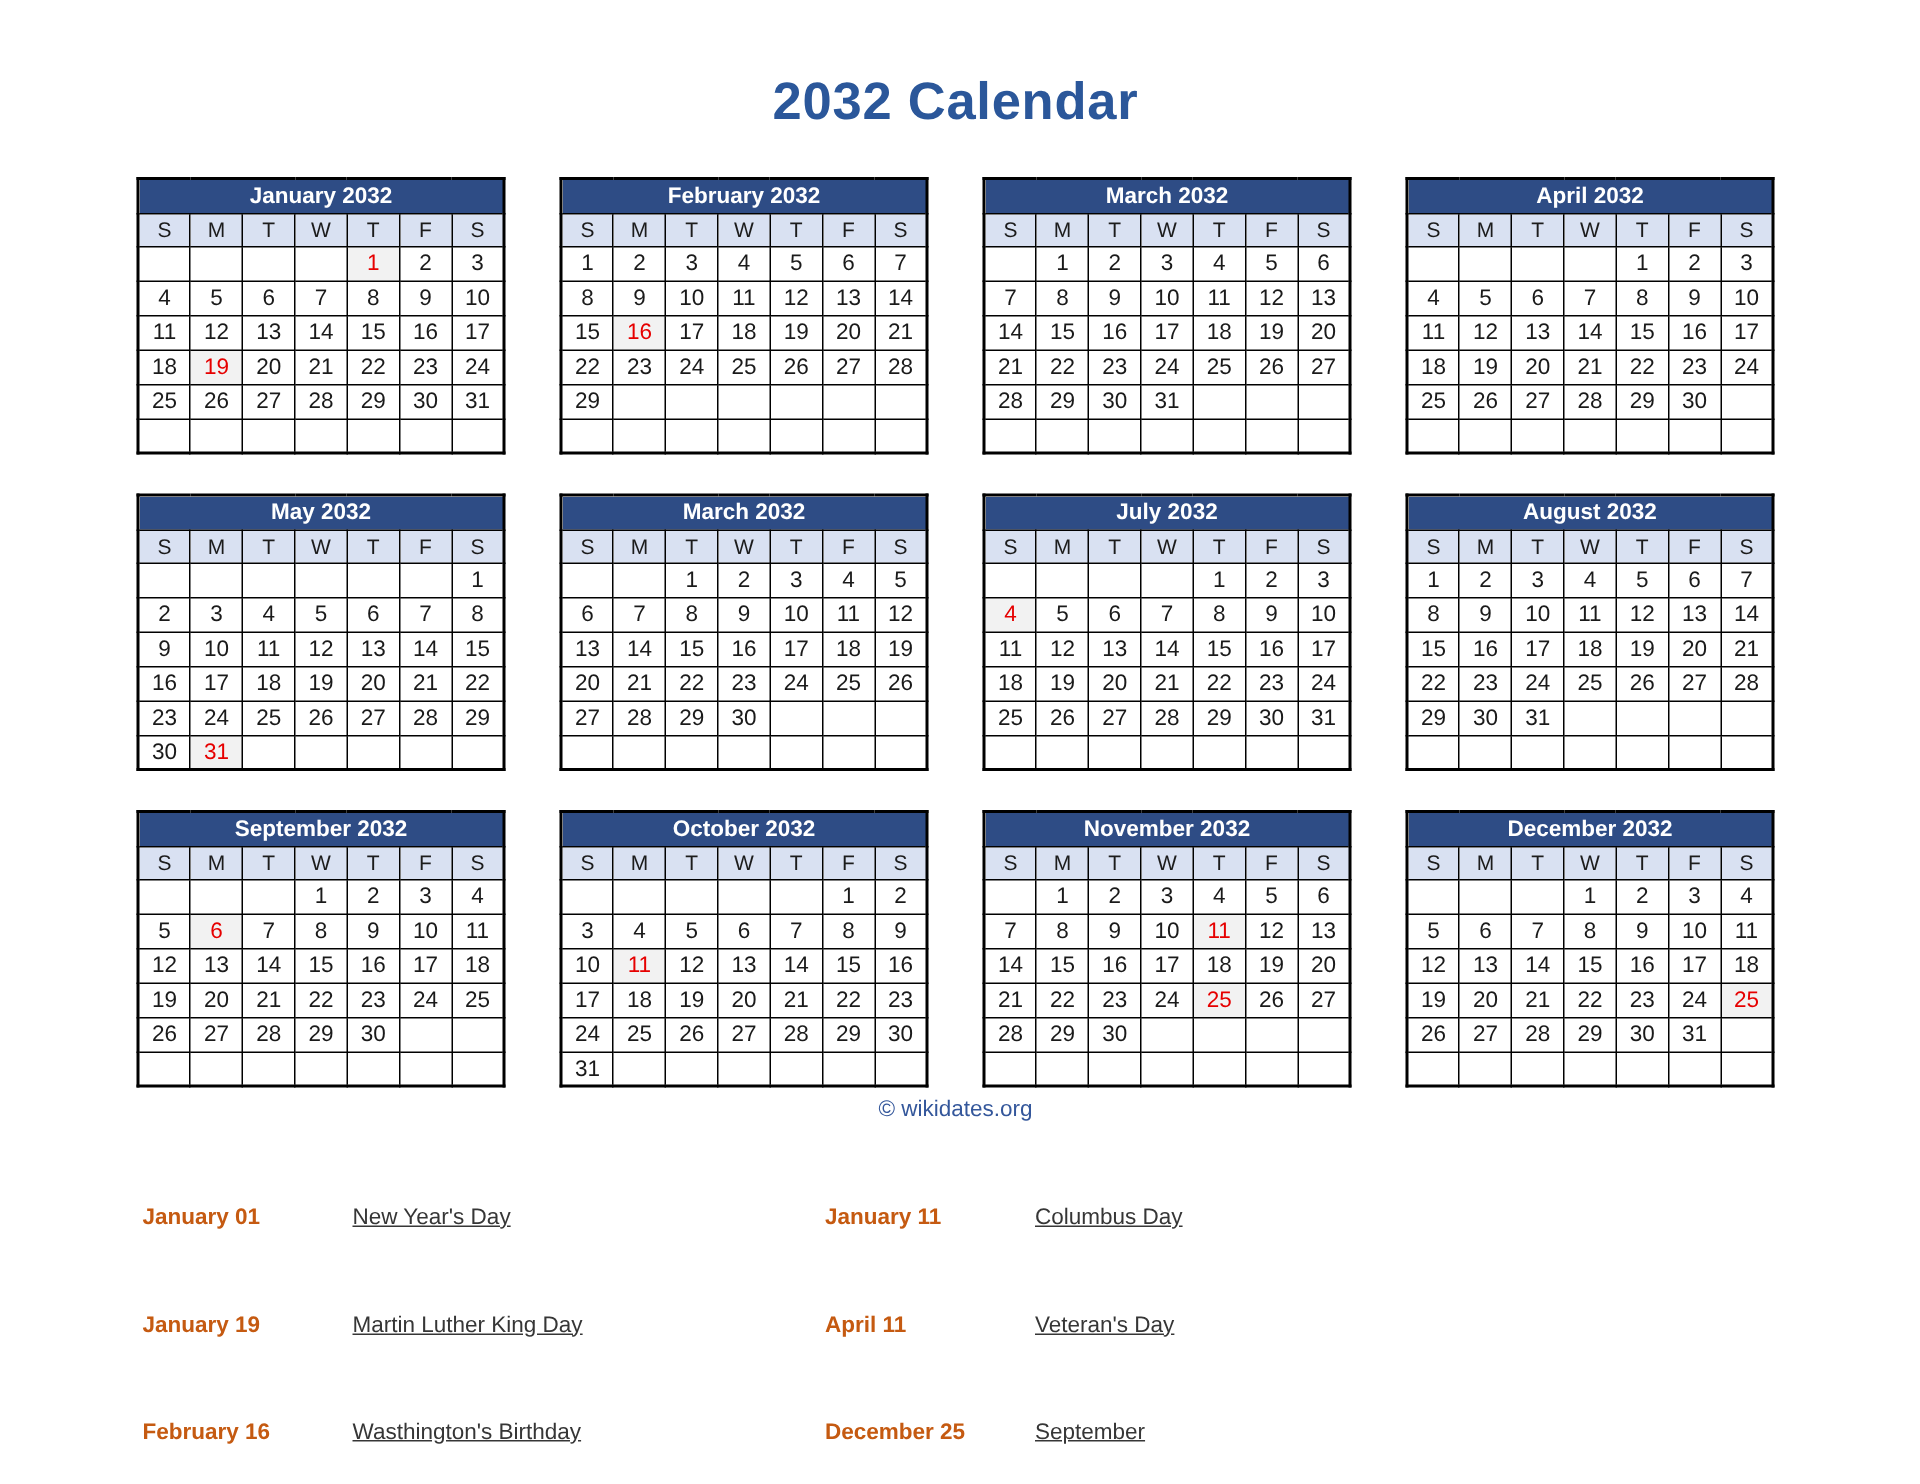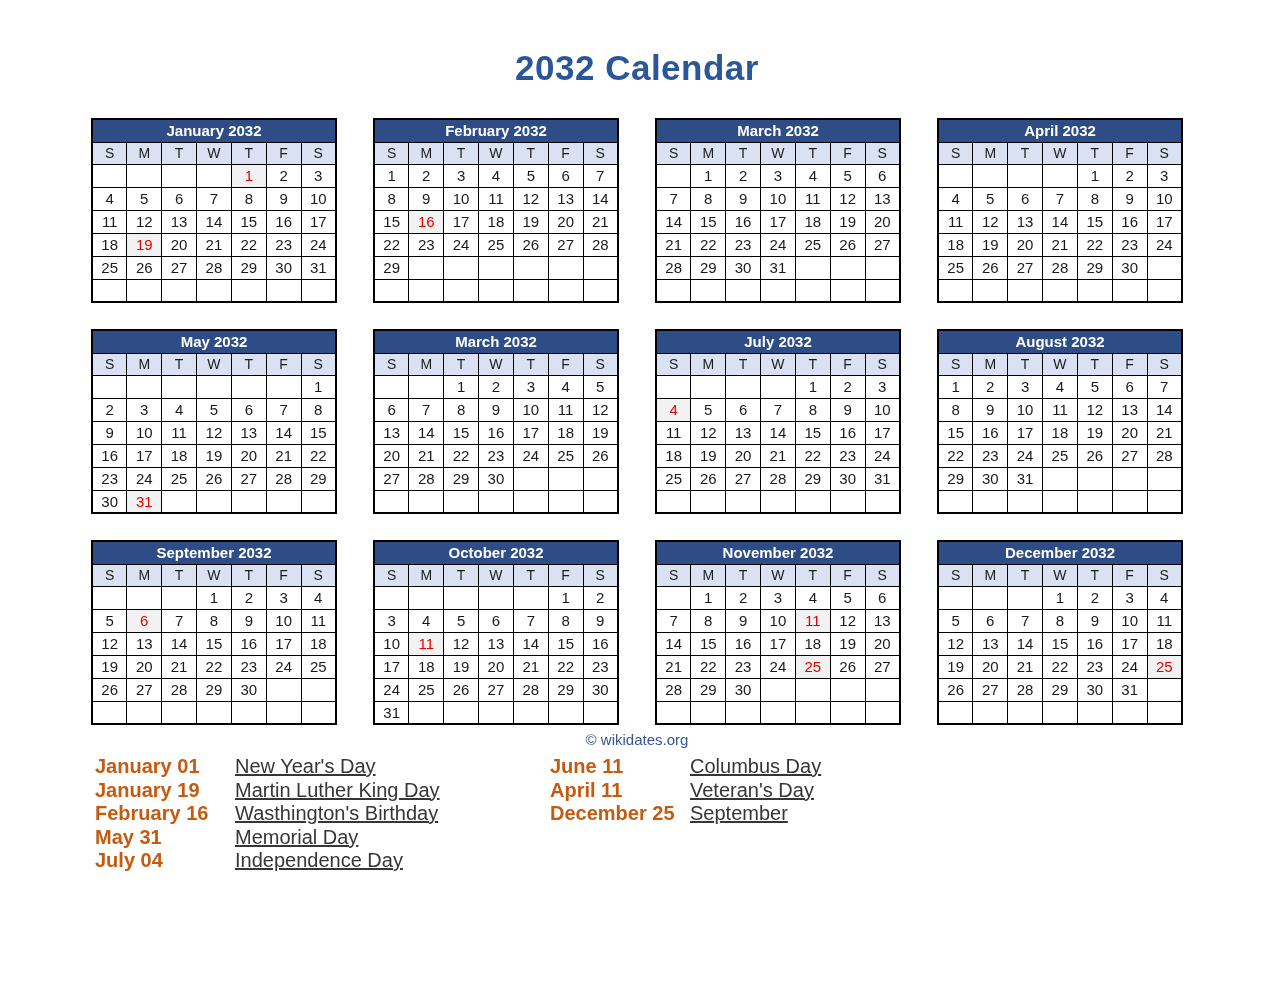--- a/index.html
+++ b/index.html
@@ -85,21 +85,22 @@
   .holidays{
     display:flex;
     margin-top:4px;
     padding-left:4px;
   }
   .holiday-col{width:455px;}
   .holiday-col.right{width:auto;}
   .holiday-row{
     display:flex;
     height:23.5px;
-    font-size:20px;
+    font-size:15px;
+    margin-top:48px;
   }
   .holiday-date{
     width:140px;
     font-weight:bold;
     color:var(--orange);
   }
   .holiday-name{color:var(--name-text);text-decoration:underline;}
 </style>
 </head>
 <body>
@@ -970,21 +971,21 @@
           <span class="holiday-date">May 31</span>
           <span class="holiday-name">Memorial Day</span>
         </div>
         <div class="holiday-row">
           <span class="holiday-date">July 04</span>
           <span class="holiday-name">Independence Day</span>
         </div>
       </div>
     <div class="holiday-col right">
         <div class="holiday-row">
-          <span class="holiday-date">June 11</span>
+          <span class="holiday-date">January 11</span>
           <span class="holiday-name">Columbus Day</span>
         </div>
         <div class="holiday-row">
           <span class="holiday-date">April 11</span>
           <span class="holiday-name">Veteran's Day</span>
         </div>
         <div class="holiday-row">
           <span class="holiday-date">December 25</span>
           <span class="holiday-name">September</span>
         </div>

